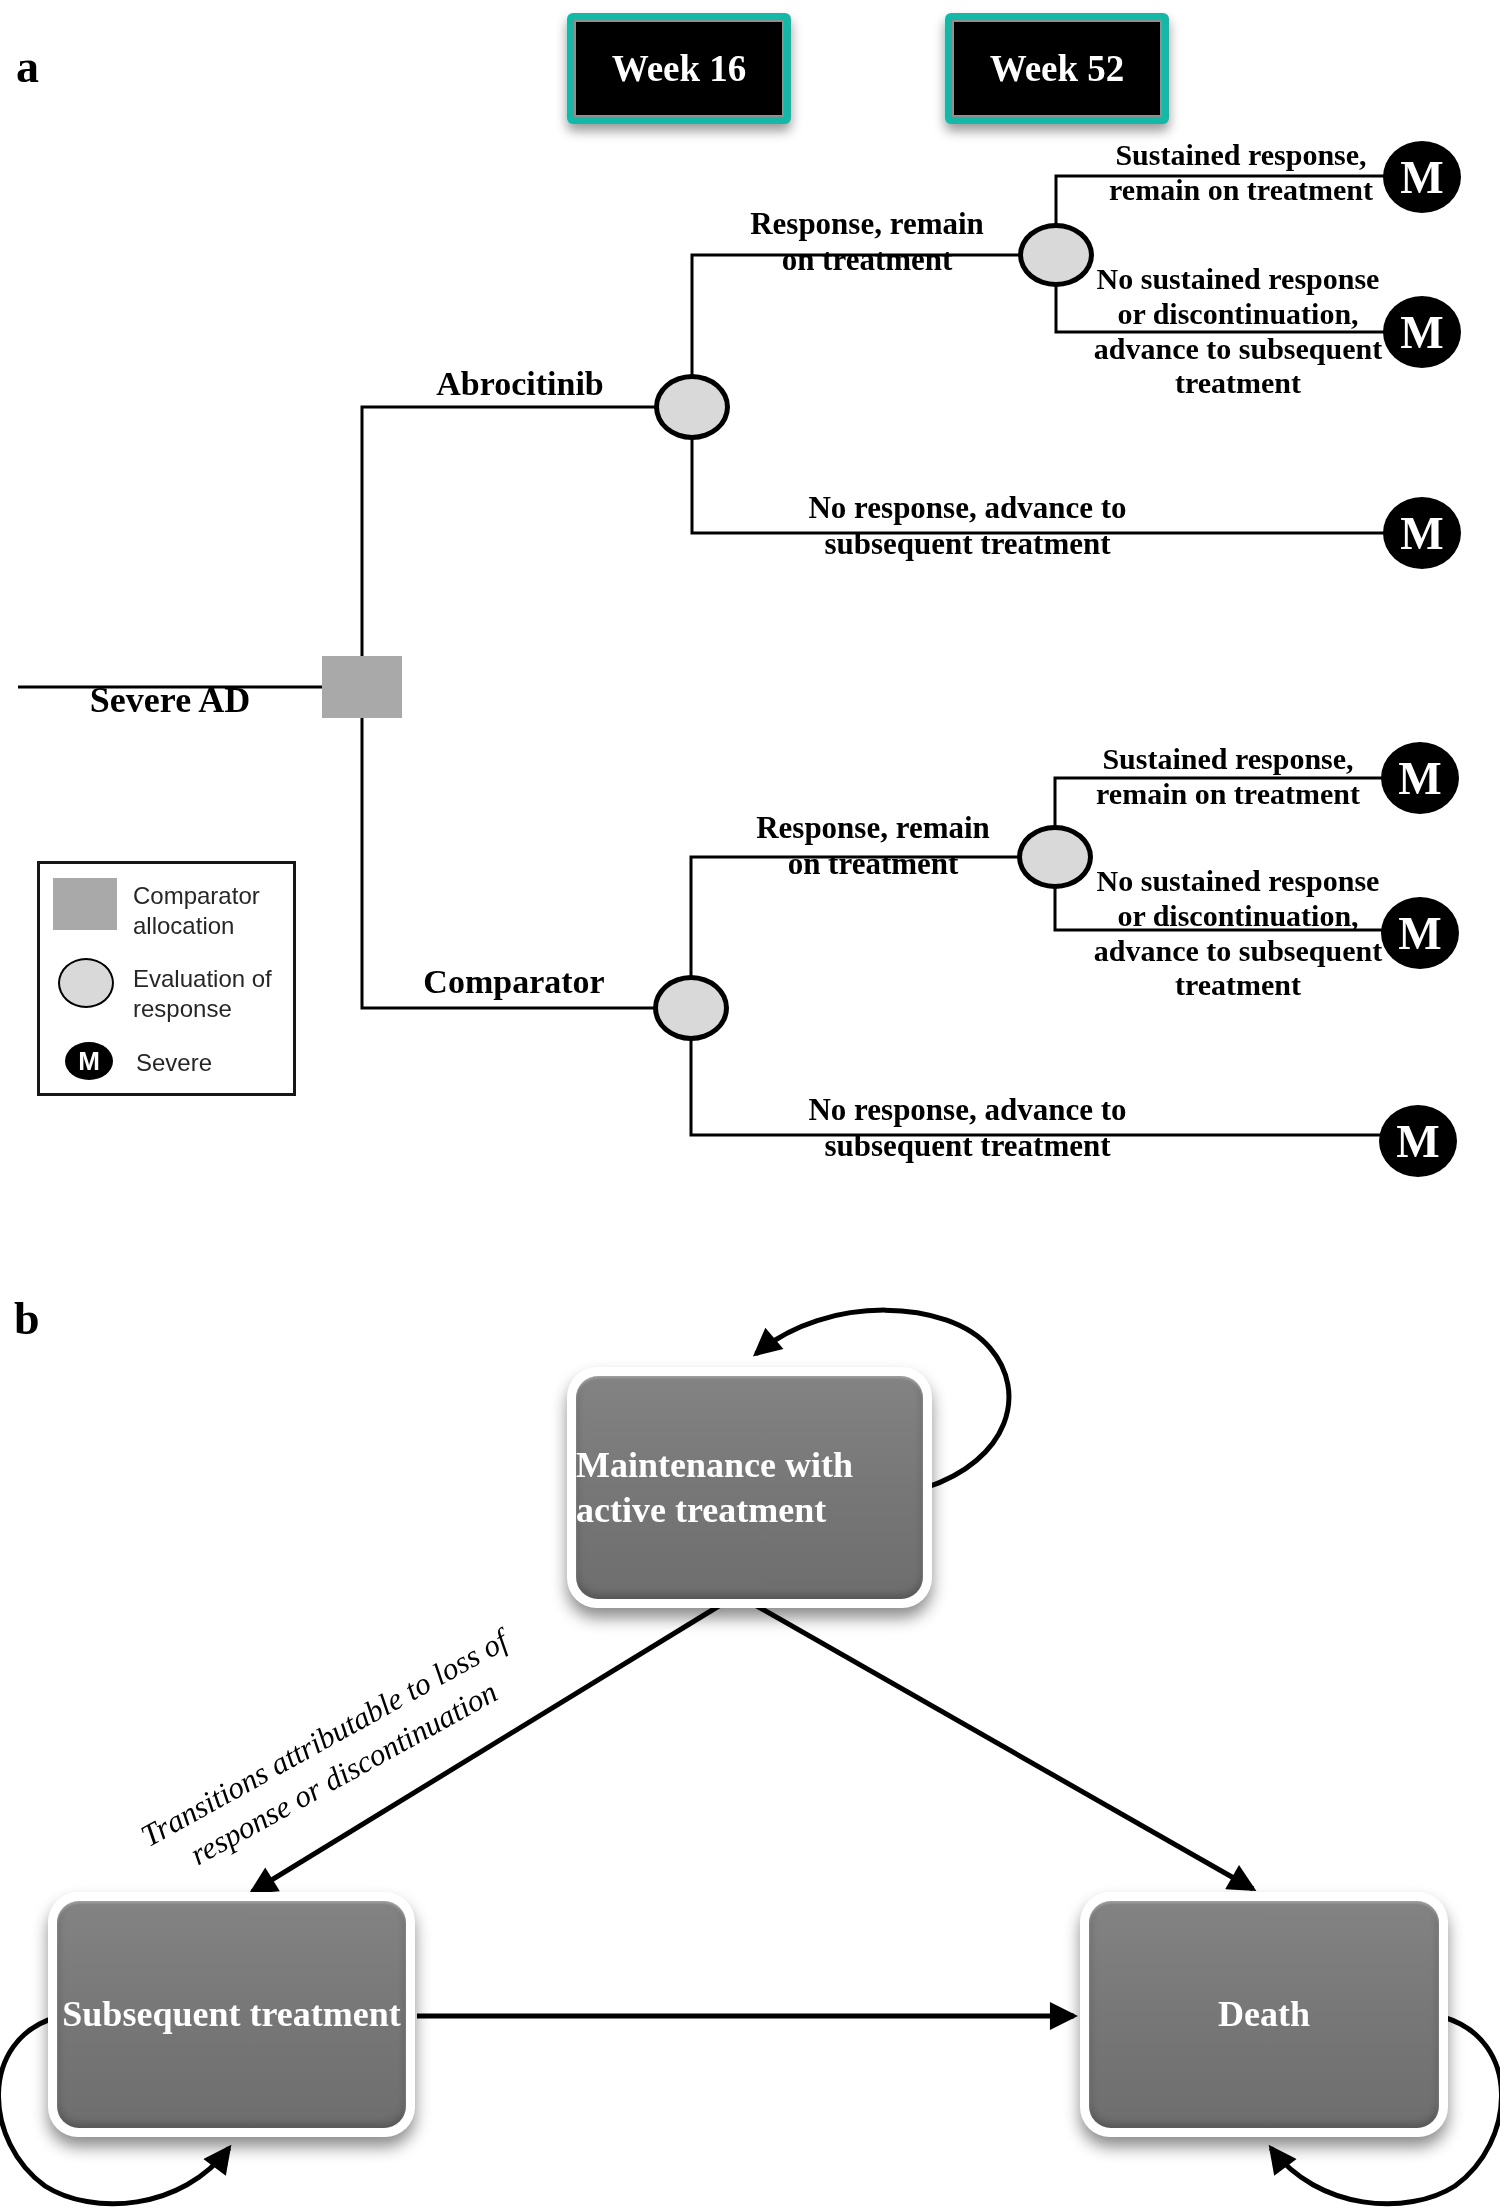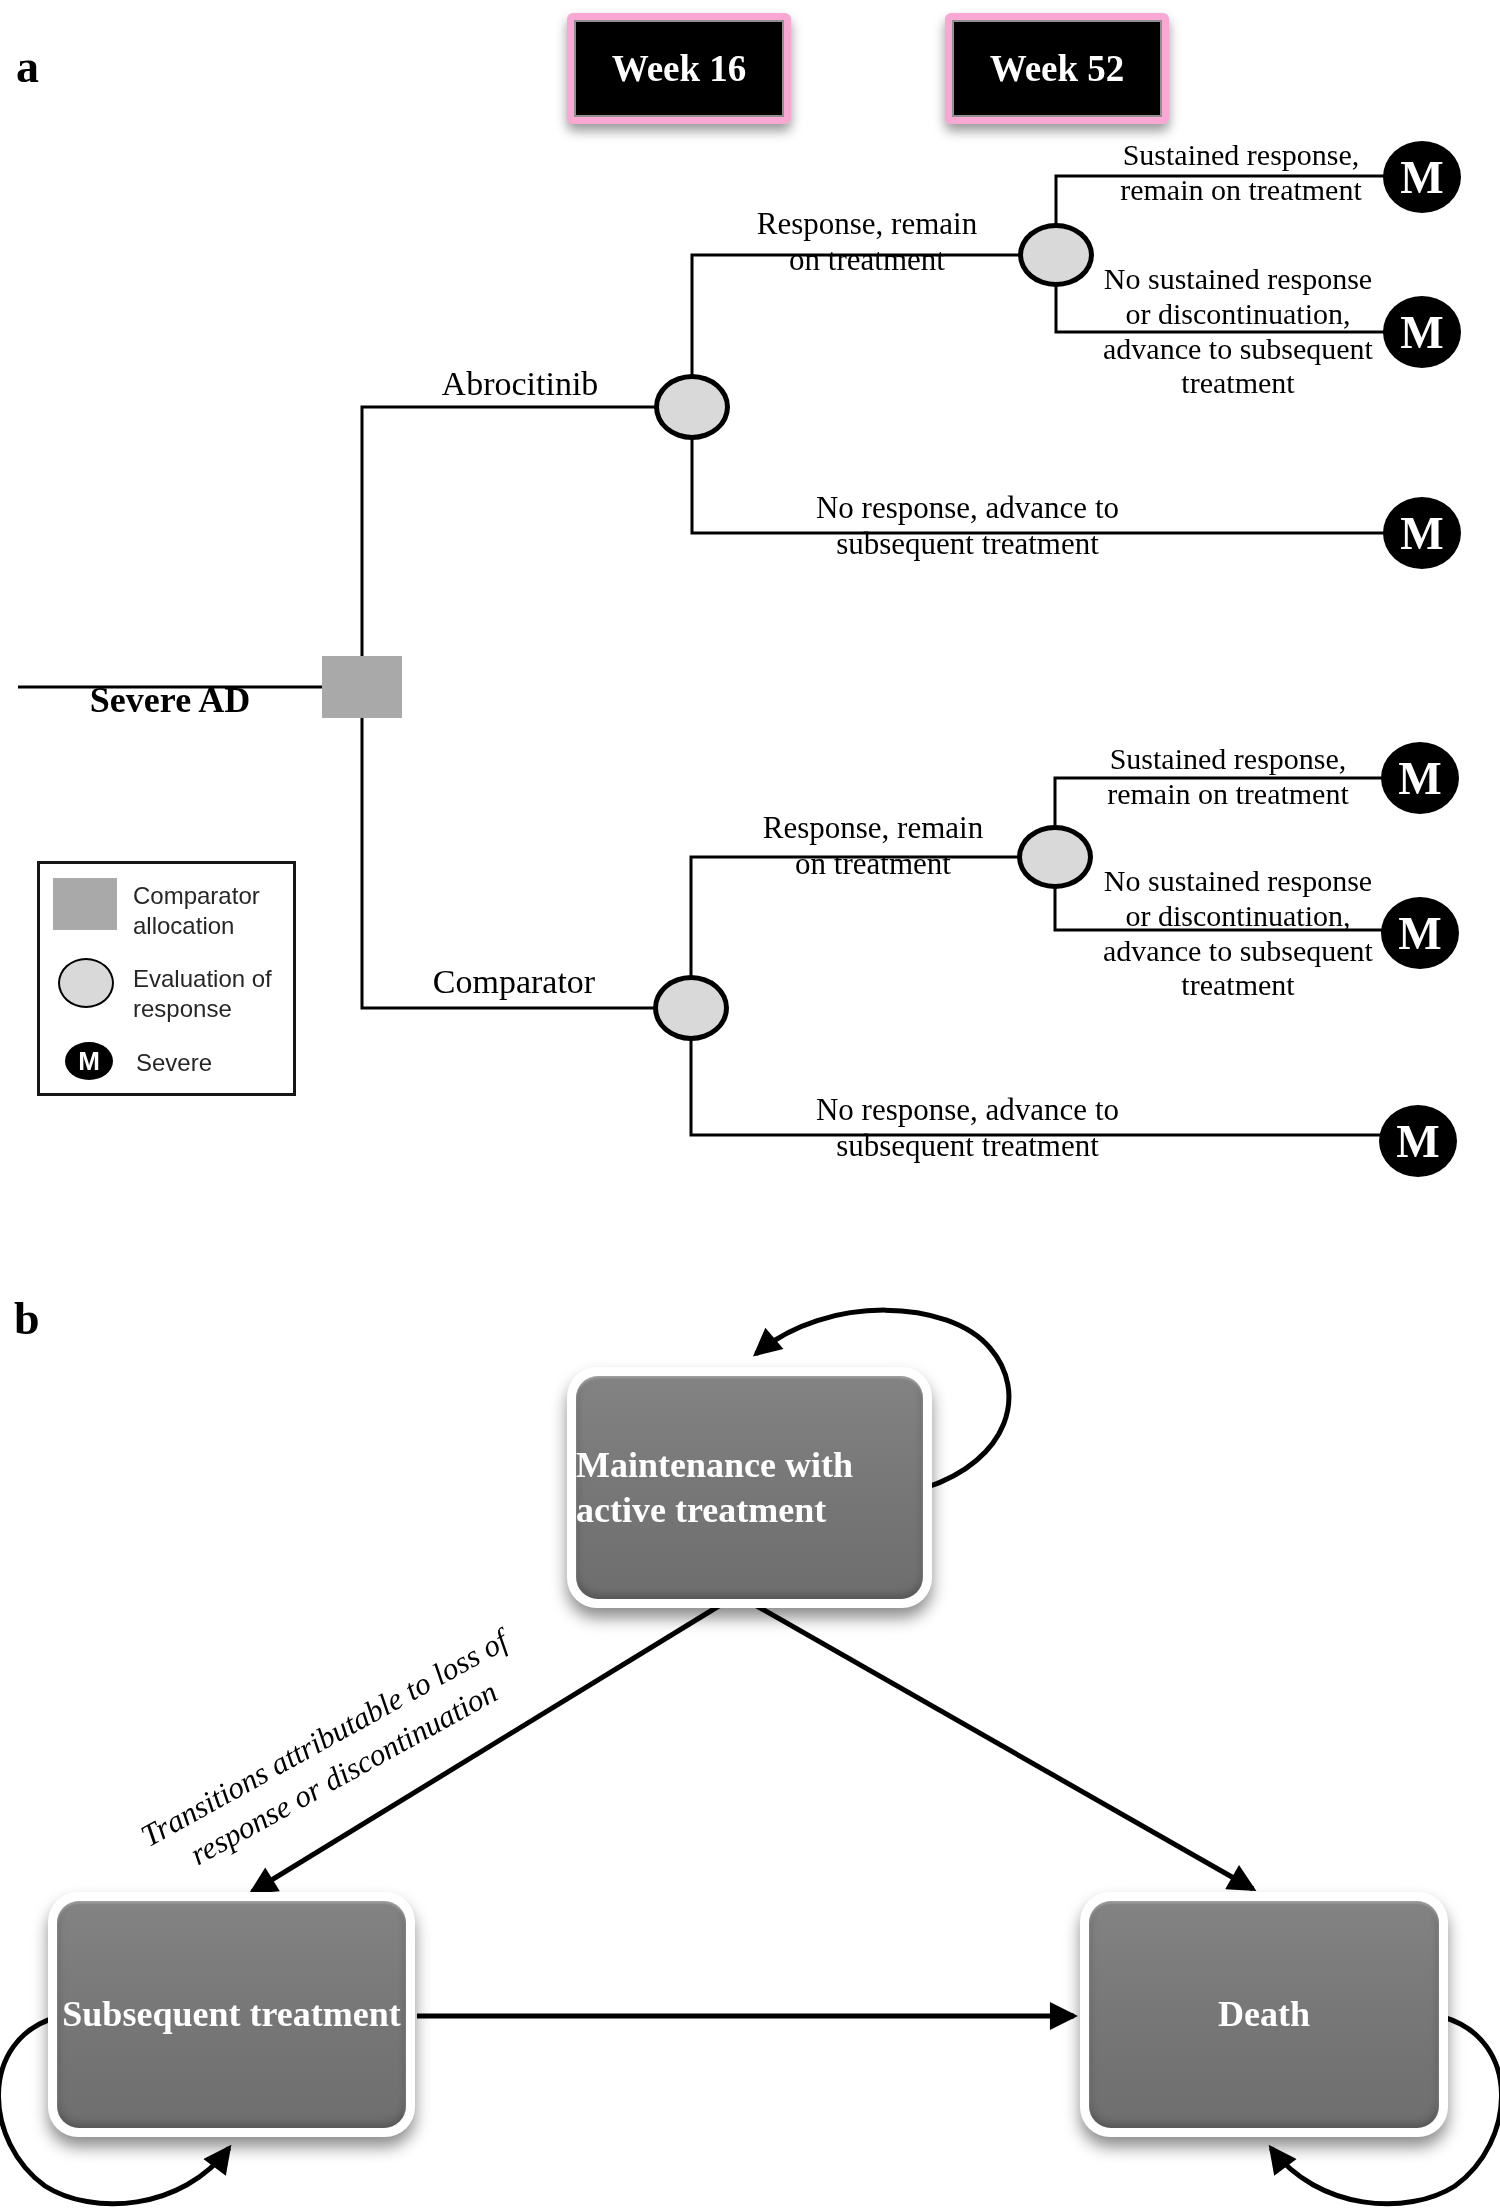--- a/index.html
+++ b/index.html
@@ -1,25 +1,25 @@
 <!DOCTYPE html>
 <html><head>
 <meta charset="utf-8">
 <style>
   html,body{margin:0;padding:0;background:#fff;}
   .canvas{
     position:relative;width:1500px;height:2208px;background:#ffffff;
     font-family:"Liberation Serif", serif;color:#000;overflow:hidden;
   }
   svg.wires{position:absolute;left:0;top:0;width:1500px;height:2208px;z-index:1;}
-  .label{position:absolute;z-index:3;text-align:center;line-height:1.16;}
+  .label{position:absolute;z-index:3;text-align:center;line-height:1.16;font-weight:bold;}
   .panel-label{position:absolute;z-index:4;font-weight:bold;font-size:46px;}
   
   .week-box{
-    position:absolute;z-index:4;background:#f9a8d4;padding:7px;border-radius:6px;
+    position:absolute;z-index:4;background:#14b8a6;padding:7px;border-radius:6px;
     box-shadow:0 7px 12px rgba(0,0,0,0.40);
   }
   .week-box-inner{
     background:#000;border:2px solid #8f8f8f;color:#fff;font-weight:bold;font-size:37px;
     display:flex;align-items:center;justify-content:center;width:100%;height:100%;
     box-sizing:border-box;
   }
   
   .alloc-square{position:absolute;z-index:3;background:#a9a9a9;}
   .eval-circle{

